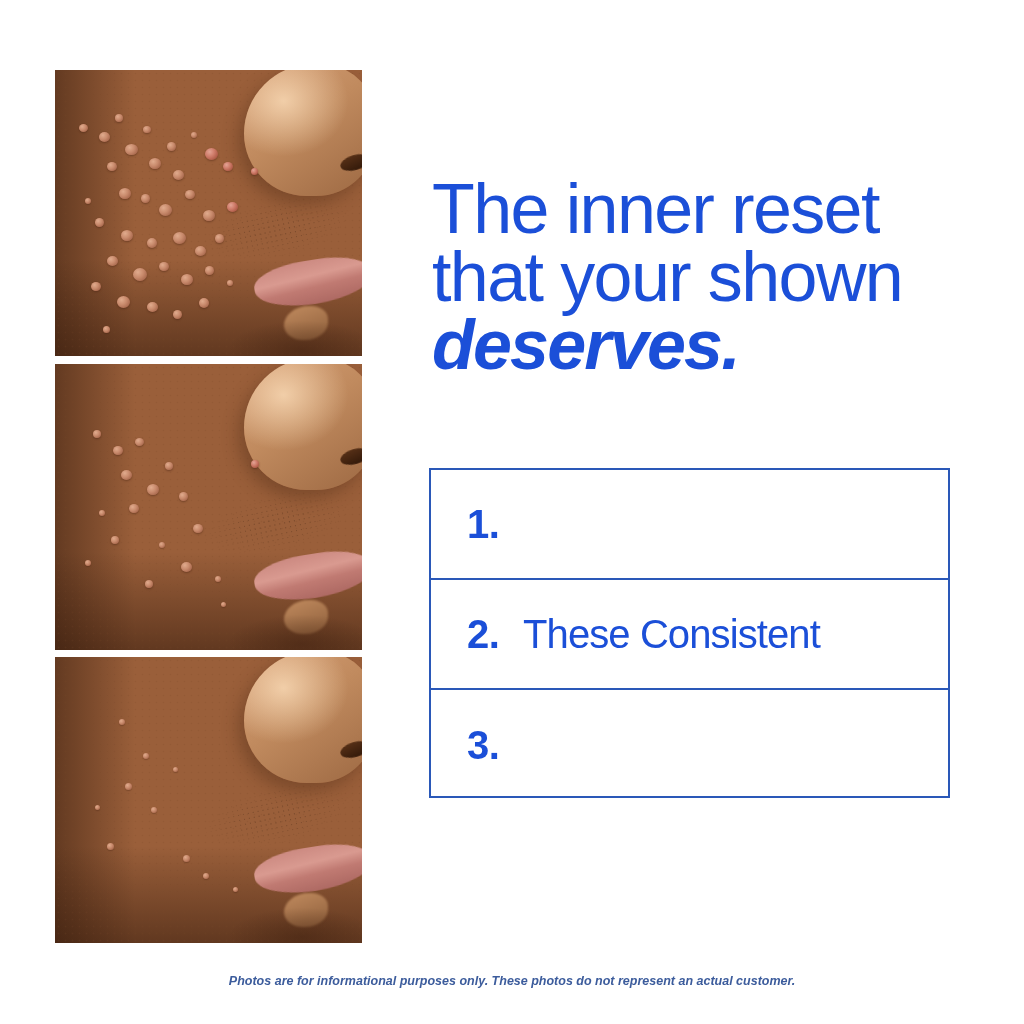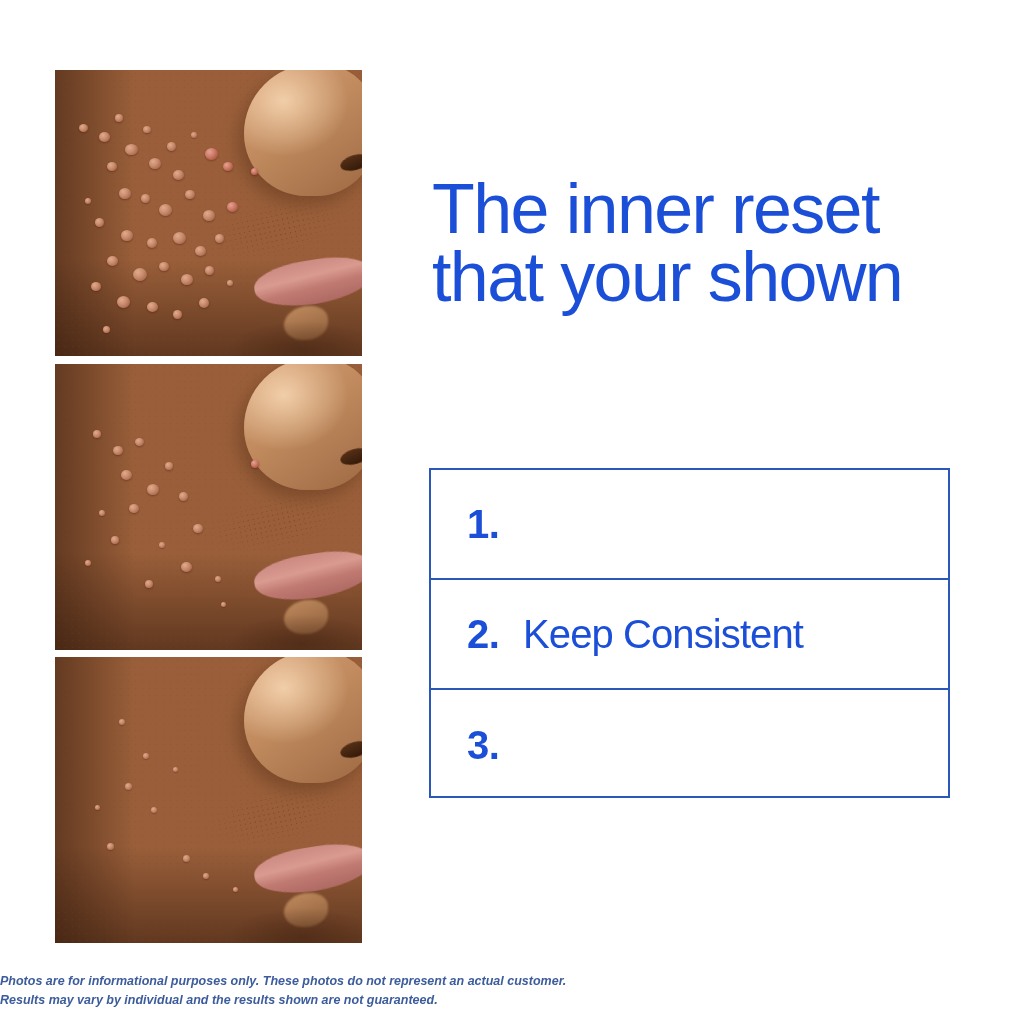--- a/index.html
+++ b/index.html
@@ -244,20 +244,21 @@
     font-weight: 400;
     letter-spacing: -0.9px;
   }
 
   
   .disclaimer {
     position: absolute;
     left: 0;
     top: 972px;
     width: 1024px;
+    text-align: center;
     color: #3c5c9c;
     font-size: 12.5px;
     line-height: 19px;
     font-style: italic;
     font-weight: 700;
   }
   .disclaimer span {
     display: block;
   }
 </style>
@@ -385,39 +386,39 @@
       </div>
     </div>
 
   </div>
 
   <div class="content">
 
     <div class="headline">
       <span>The inner reset</span><br>
       <span>that your shown</span><br>
+      <span class="em">deserves.</span>
     </div>
 
     <div class="steps-box">
 
       <div class="step-row">
         <span class="step-number">1.</span>
       </div>
 
       <div class="step-row">
         <span class="step-number">2.</span>
-        <span class="step-label">Keep Consistent</span>
+        <span class="step-label">These Consistent</span>
       </div>
 
       <div class="step-row">
         <span class="step-number">3.</span>
       </div>
 
     </div>
 
   </div>
 
   <div class="disclaimer">
     <span>Photos are for informational purposes only. These photos do not represent an actual customer.</span>
-    <span>Results may vary by individual and the results shown are not guaranteed.</span>
   </div>
 
 </div>
 
 </body></html>

